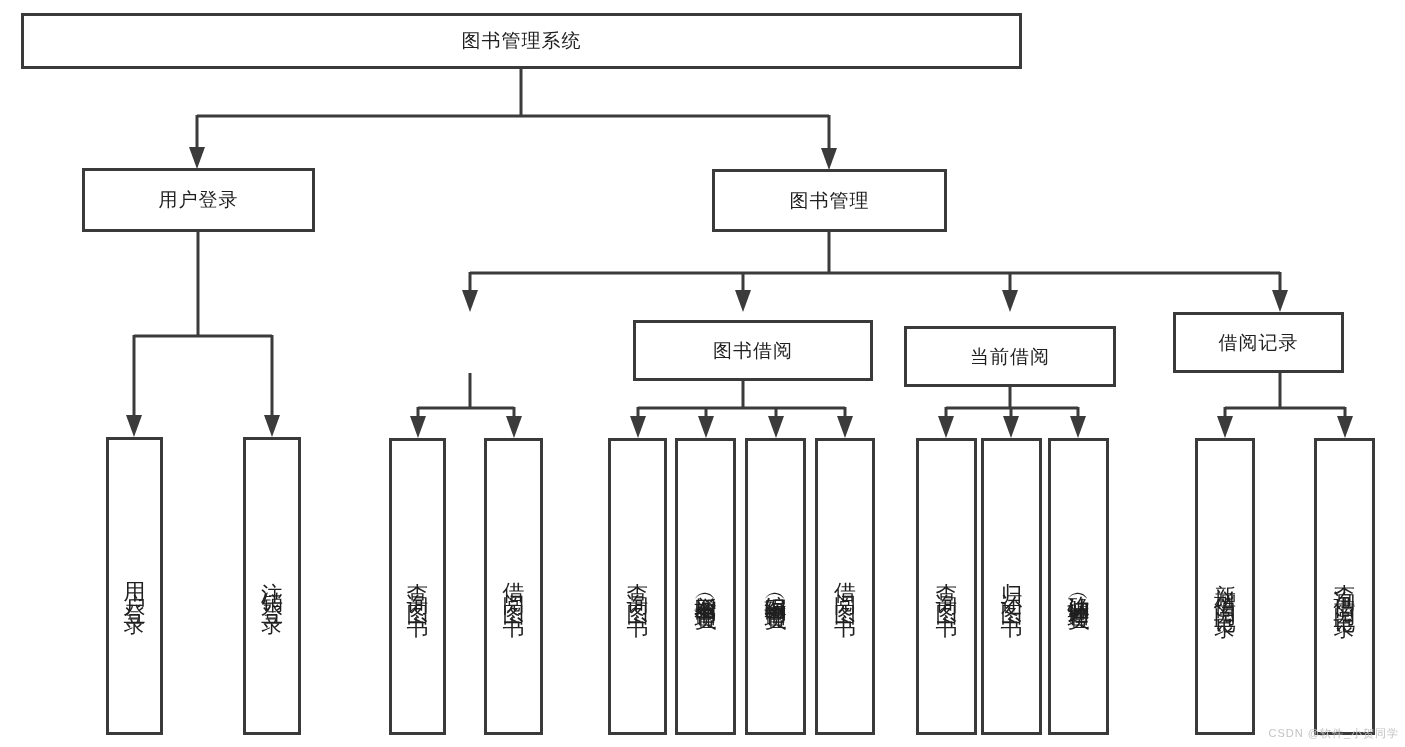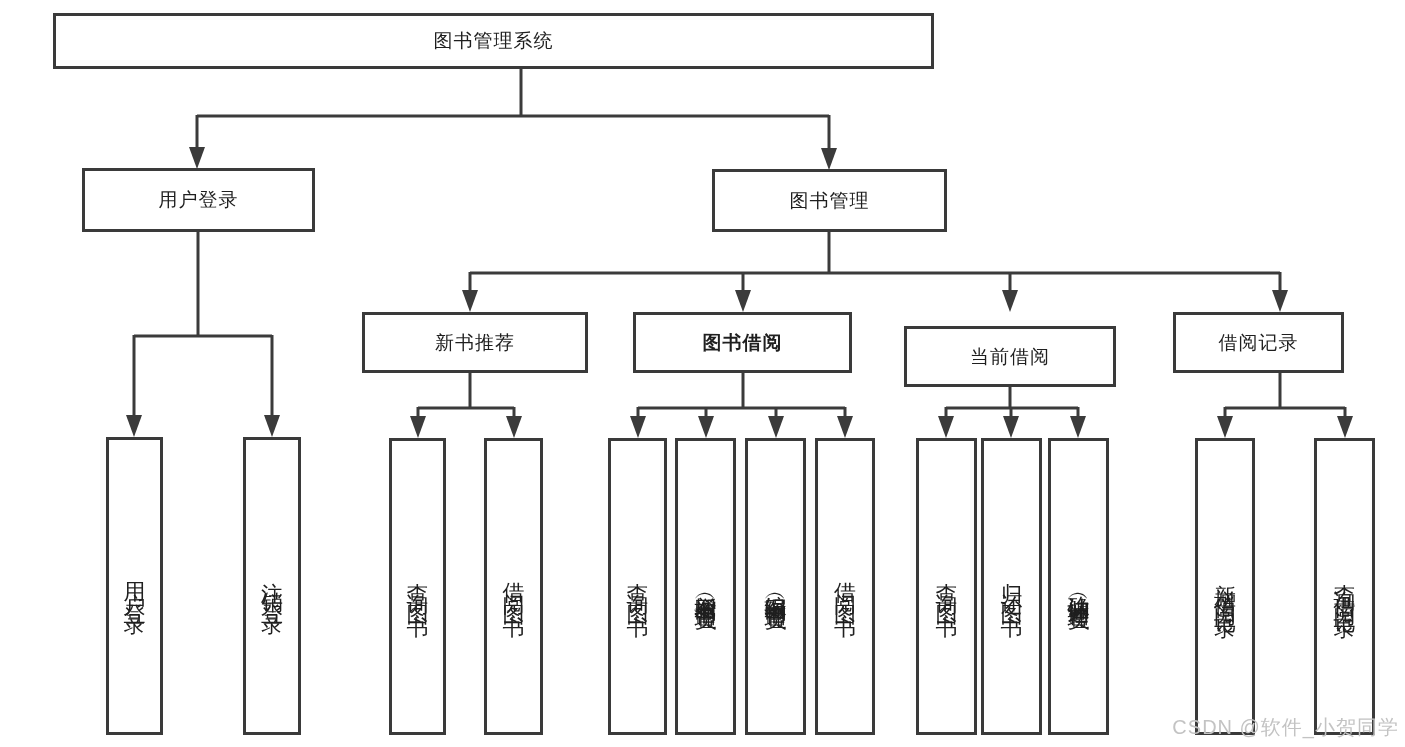--- a/index.html
+++ b/index.html
@@ -45,21 +45,21 @@
     line-height: 1;
     white-space: nowrap;
   }
   .ls-wide  .vtext { letter-spacing: 11px; }
   .ls-mid   .vtext { letter-spacing: 7px; }
   .ls-tight .vtext { letter-spacing: 2px; }
   #watermark {
     position: absolute;
     right: 6px;
     bottom: 6px;
-    font-size: 20px;
+    font-size: 11px;
     color: #c3c3c3;
     letter-spacing: 1px;
     z-index: 5;
   }
 </style>
 </head>
 <body>
 
 <div id="stage">
 
@@ -145,27 +145,26 @@
       <path d="M1225,408 L1345,408"></path>
       <path d="M1225,407 L1225,420"></path>
       <path d="M1345,407 L1345,420"></path>
     </g>
     <g fill="#3b3b3b" stroke="none">
       <polygon points="1225,438 1217,416 1233,416"></polygon>
       <polygon points="1345,438 1337,416 1353,416"></polygon>
     </g>
   </svg>
 
-  <div class="box h" style="left:21px; top:13px; width:881px; height:56px;margin-left:32px;">图书管理系统</div>
+  <div class="box h" style="left:21px; top:13px; width:1001px; height:56px;">图书管理系统</div>
 
   <div class="box h" style="left:82px; top:168px; width:233px; height:64px;">用户登录</div>
   <div class="box h" style="left:712px; top:169px; width:235px; height:63px;text-align:center;">图书管理</div>
 
-  <div class="box h" style="left:362px; top:312px; width:226px; height:61px;">新书推荐</div>
-  <div class="box h" style="left:633px; top:312px; width:219px; height:61px;font-weight:bold;">图书借阅</div>
+  <div class="box h" style="left:633px; top:320px; width:240px; height:61px;">图书借阅</div>
   <div class="box h" style="left:904px; top:312px; width:212px; height:61px;margin-top:14px;">当前借阅</div>
   <div class="box h" style="left:1173px; top:312px; width:171px; height:61px;">借阅记录</div>
 
   <div class="box v ls-wide" style="left:106px; top:437px; width:57px; height:298px;">
     <span class="vtext">用户登录</span>
   </div>
   <div class="box v ls-wide" style="left:243px; top:437px; width:58px; height:298px;">
     <span class="vtext">注销登录</span>
   </div>
 

